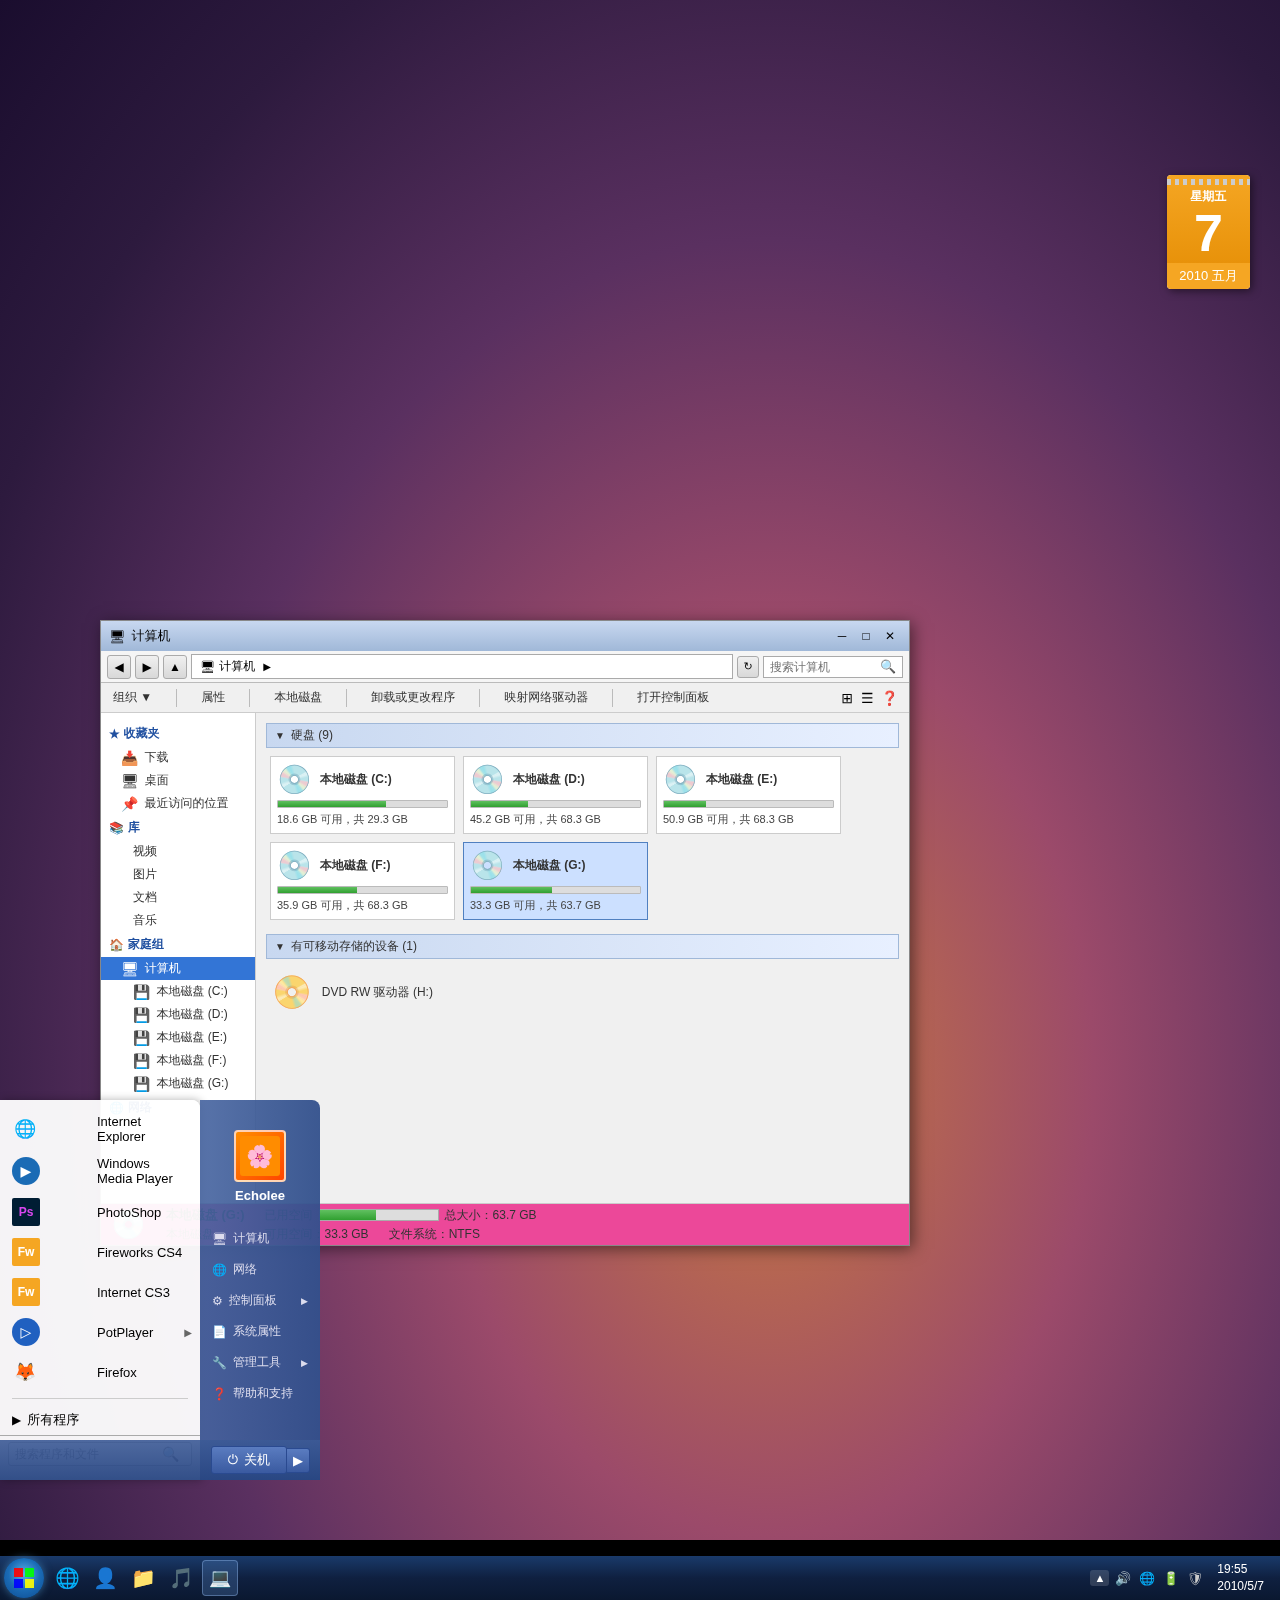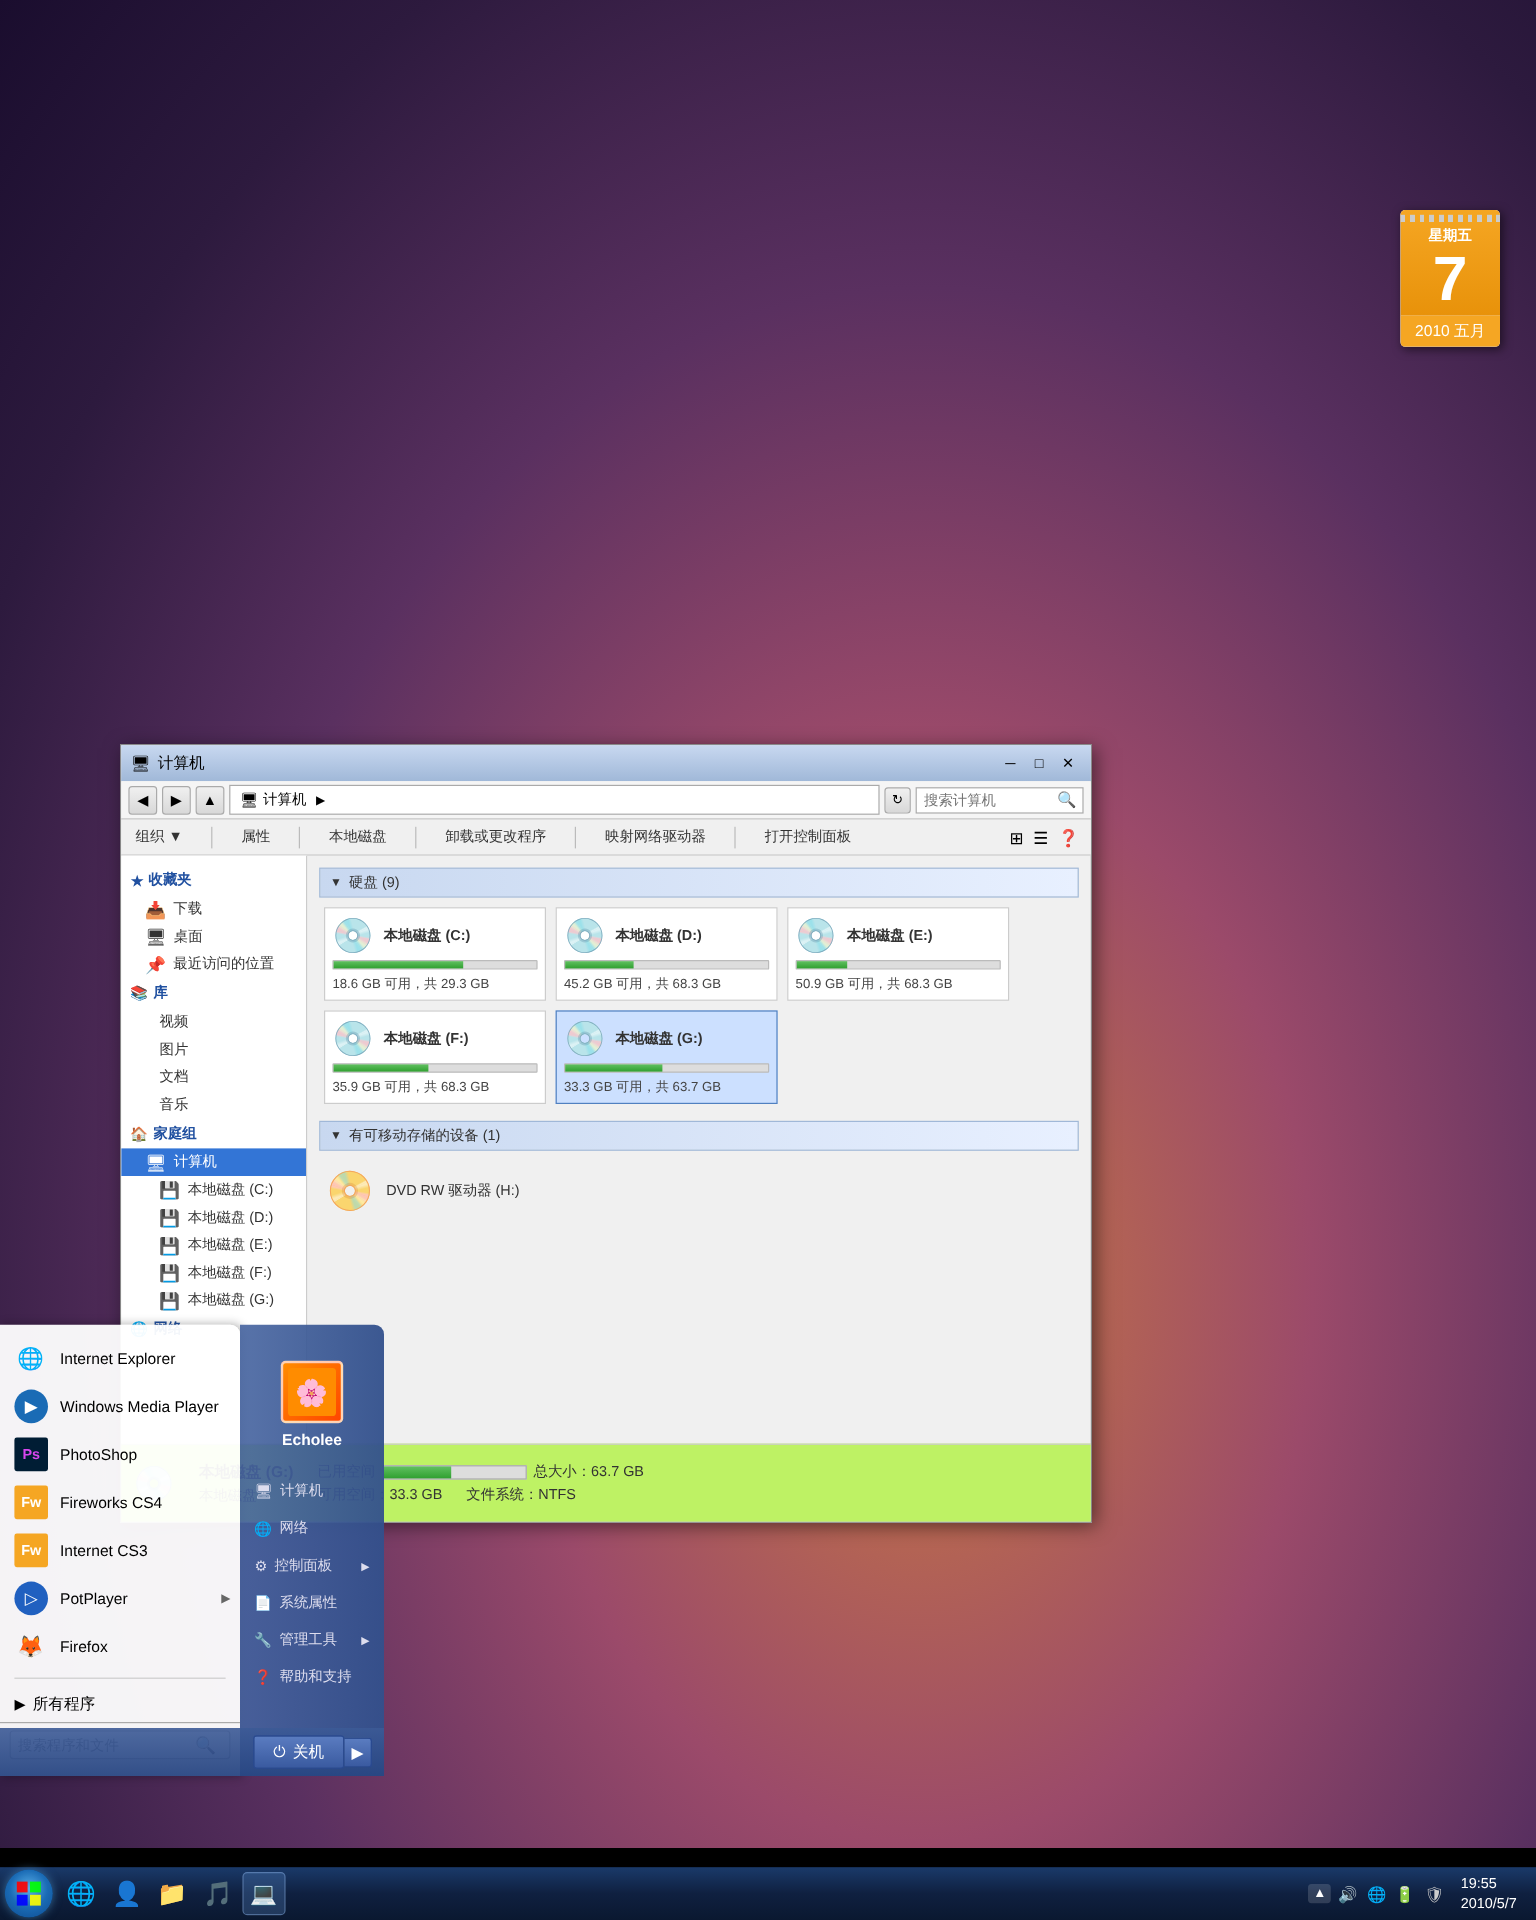--- a/index.html
+++ b/index.html
@@ -98,20 +98,21 @@
       margin-right: 10px;
       flex-shrink: 0;
       display: flex;
       align-items: center;
       justify-content: center;
       font-size: 18px;
     }
     .start-item-label {
       font-size: 13px;
       color: #000;
+      margin-left: 47px;
     }
     .start-item-arrow {
       position: absolute;
       right: 8px;
       font-size: 10px;
       color: #666;
     }
 
     .start-separator {
       height: 1px;
@@ -527,29 +528,29 @@
       gap: 10px;
       padding: 6px;
       cursor: pointer;
       width: 200px;
     }
     .dvd-icon { font-size: 32px; }
     .dvd-label { font-size: 12px; color: #333; }
 
     
     #fm-statusbar {
-      background: #bef264;
+      background: #ec4899;
       border-top: 1px solid #ccc;
       padding: 4px 10px;
       display: flex;
       align-items: center;
       gap: 20px;
       font-size: 12px;
       color: #333;
-      height: 65px;
+      height: 42px;
     }
     #status-drive-icon { font-size: 28px; }
     .status-drive-name { font-weight: bold; font-size: 13px; }
     .status-info-block { display: flex; flex-direction: column; gap: 2px; }
     .status-bar-wrap {
       width: 120px;
       height: 12px;
       background: #ddd;
       border: 1px solid #aaa;
     }

